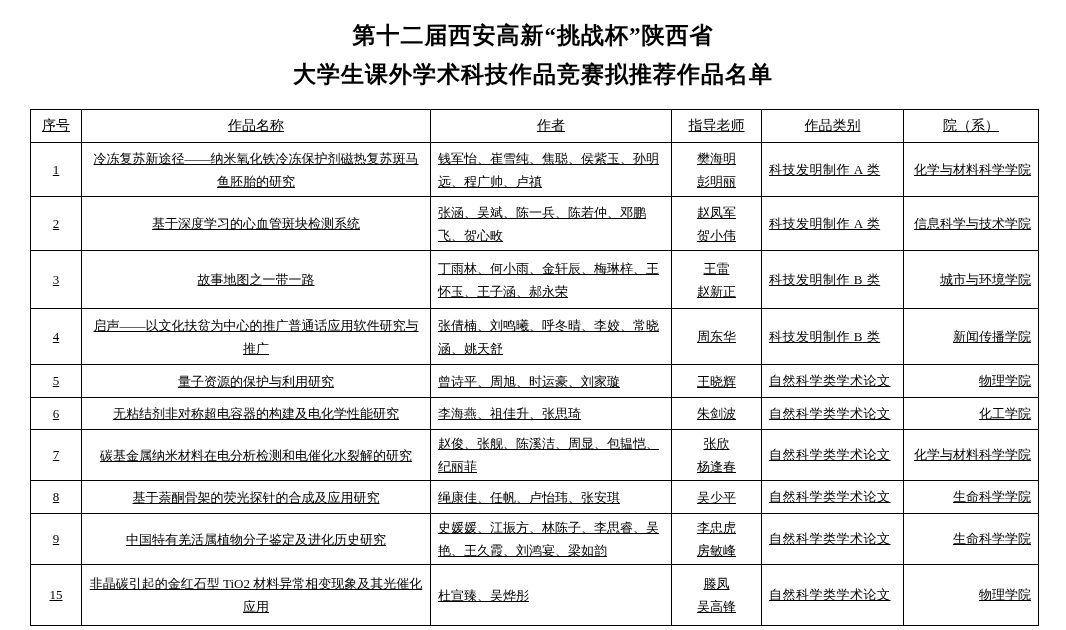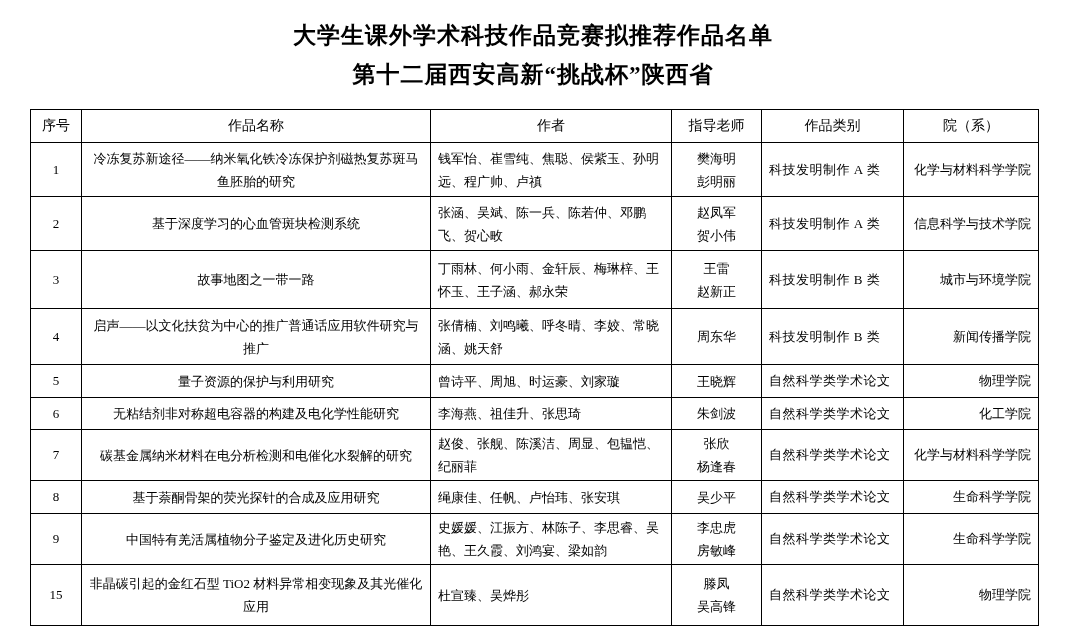--- a/index.html
+++ b/index.html
@@ -4,38 +4,38 @@
 <style>
   html,body { margin:0; padding:0; }
   body {
     width:1066px; height:630px;
     background:#ffffff; color:#000000;
     font-family:"Liberation Serif","DejaVu Serif",serif;
     overflow:hidden;
   }
   .page { position:relative; width:1066px; height:630px; }
   .doc-title { text-align:center; font-weight:bold; font-size:23px; line-height:39px; padding-top:16px; letter-spacing:1px; }
-  table.works { border-collapse:collapse; table-layout:fixed; margin:15px 0 0 30px; width:1008px; }
+  table.works { border-collapse:collapse; table-layout:fixed; margin:15px 0 0 30px; width:1008px;text-decoration:underline; }
   table.works th, table.works td { border:1px solid #000; vertical-align:middle; overflow:hidden; }
   table.works th { font-size:14px; font-weight:normal; height:30px; text-align:center; padding:1px 4px; }
   table.works td { font-size:13px; padding:2px 7px; }
   td.col0 { text-align:center; font-size:13px; }
   td.col1 { text-align:center;  line-height:23px; }
   td.col2 { text-align:left;  line-height:23px; }
   td.col3 { text-align:center; white-space:pre-line; line-height:23px; padding:2px 3px; }
   td.col4 { text-align:left; letter-spacing:0.5px; }
   td.col5 { text-align:right; line-height:20px; }
 </style>
 </head>
 <body>
 
 <div class="page">
   <div class="doc-title">
+    <div>第十二届西安高新“挑战杯”陕西省</div>
     <div>大学生课外学术科技作品竞赛拟推荐作品名单</div>
-    <div>第十二届西安高新“挑战杯”陕西省</div>
   </div>
 
   <table class="works">
     <colgroup id="colgroup">
         <col style="width: 51px;">
         <col style="width: 349px;">
         <col style="width: 241px;">
         <col style="width: 90px;">
         <col style="width: 142px;">
         <col style="width: 135px;">

